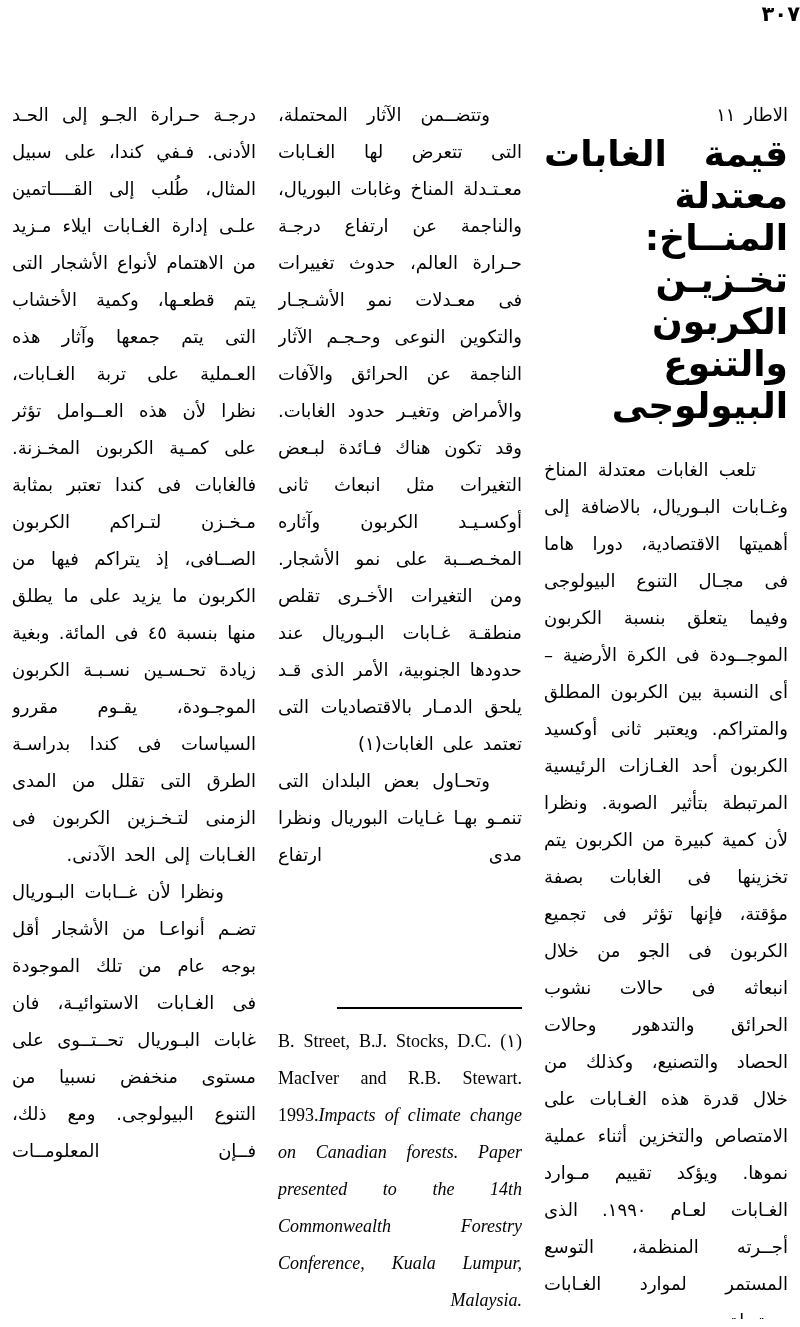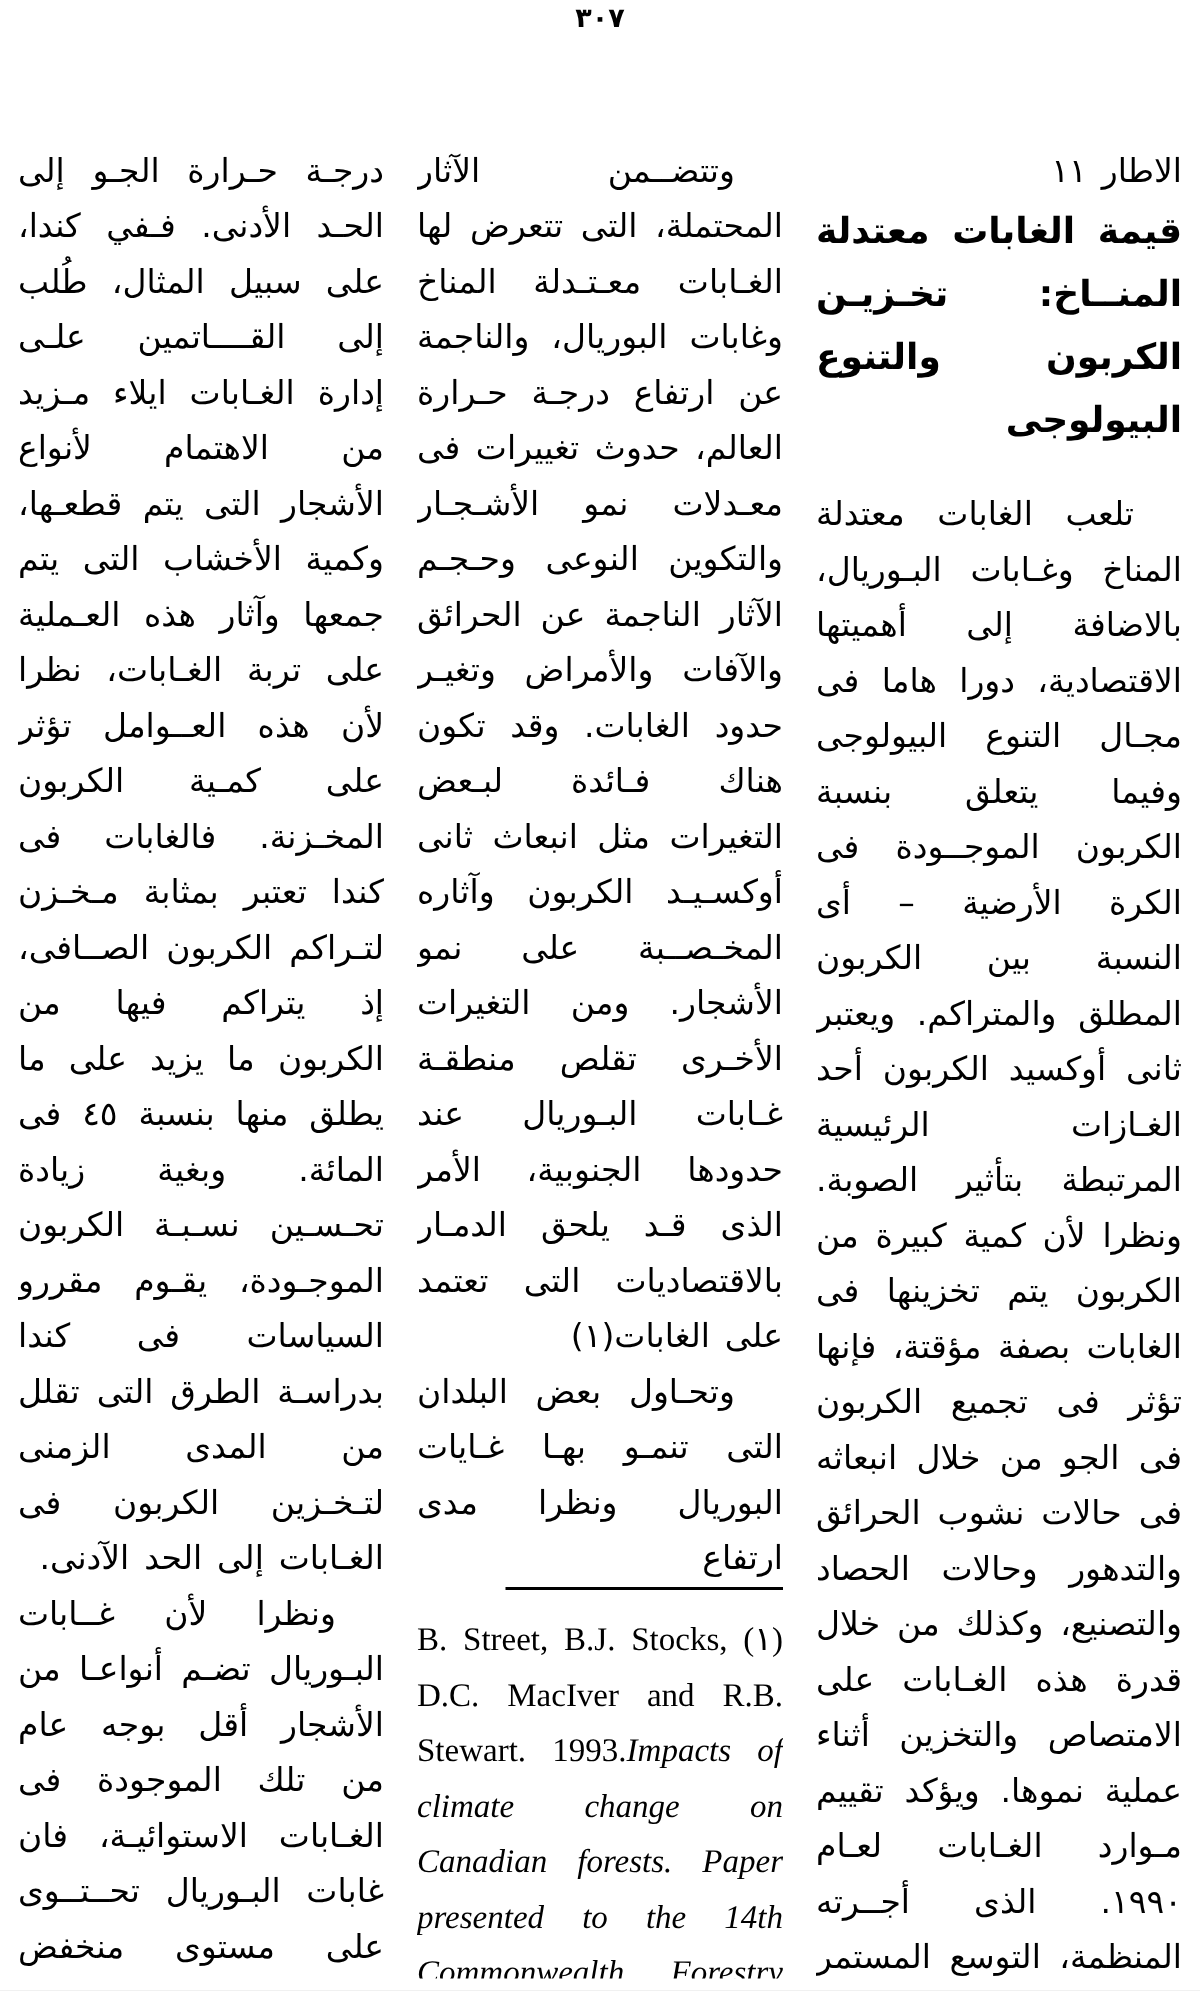--- a/index.html
+++ b/index.html
@@ -8,48 +8,47 @@
     width:800px; height:1327px;
     margin:0 auto;
     background:#ffffff;
     color:#000;
     font-family:"DejaVu Sans", sans-serif;
     direction:rtl;
     overflow:hidden;
   }
   .page-number {
     position:absolute; top:2px; left:0; width:100%;
-    text-align:center;
-    font-size:18px; font-weight:bold; letter-spacing:3px;
+    font-size:21px; font-weight:bold; letter-spacing:3px;
   }
   .cols {
     position:absolute; top:96px; bottom:0; left:0; right:0;
     display:flex; gap:22px;
     padding:0 12px 8px 12px;
     box-sizing:border-box;
   }
   .col {
     flex:1 1 0;
     display:flex; flex-direction:column;
     overflow:hidden;
     min-width:0;
   }
   .kicker {
     margin:0 0 6px 0;
     font-size:22px; line-height:30px;
     text-align:right;
   }
   .box-title {
     margin:0 0 24px 0;
-    font-size:24px; font-weight:bold; line-height:42px;
+    font-size:36px; font-weight:bold; line-height:42px;
     text-align:justify; text-align-last:right;
   }
   .body-text p {
     margin:0;
-    font-size:22px; line-height:37px;
+    font-size:18px; line-height:37px;
     text-align:justify;
     word-spacing:3px;
   }
   p.indent { text-indent:32px; }
   p.cont-end { text-align-last:justify; }
   .footnote-block { margin-top:auto; }
   .fn-rule {
     width:185px; height:2px; background:#000;
     margin:0 0 14px 0;
   }

